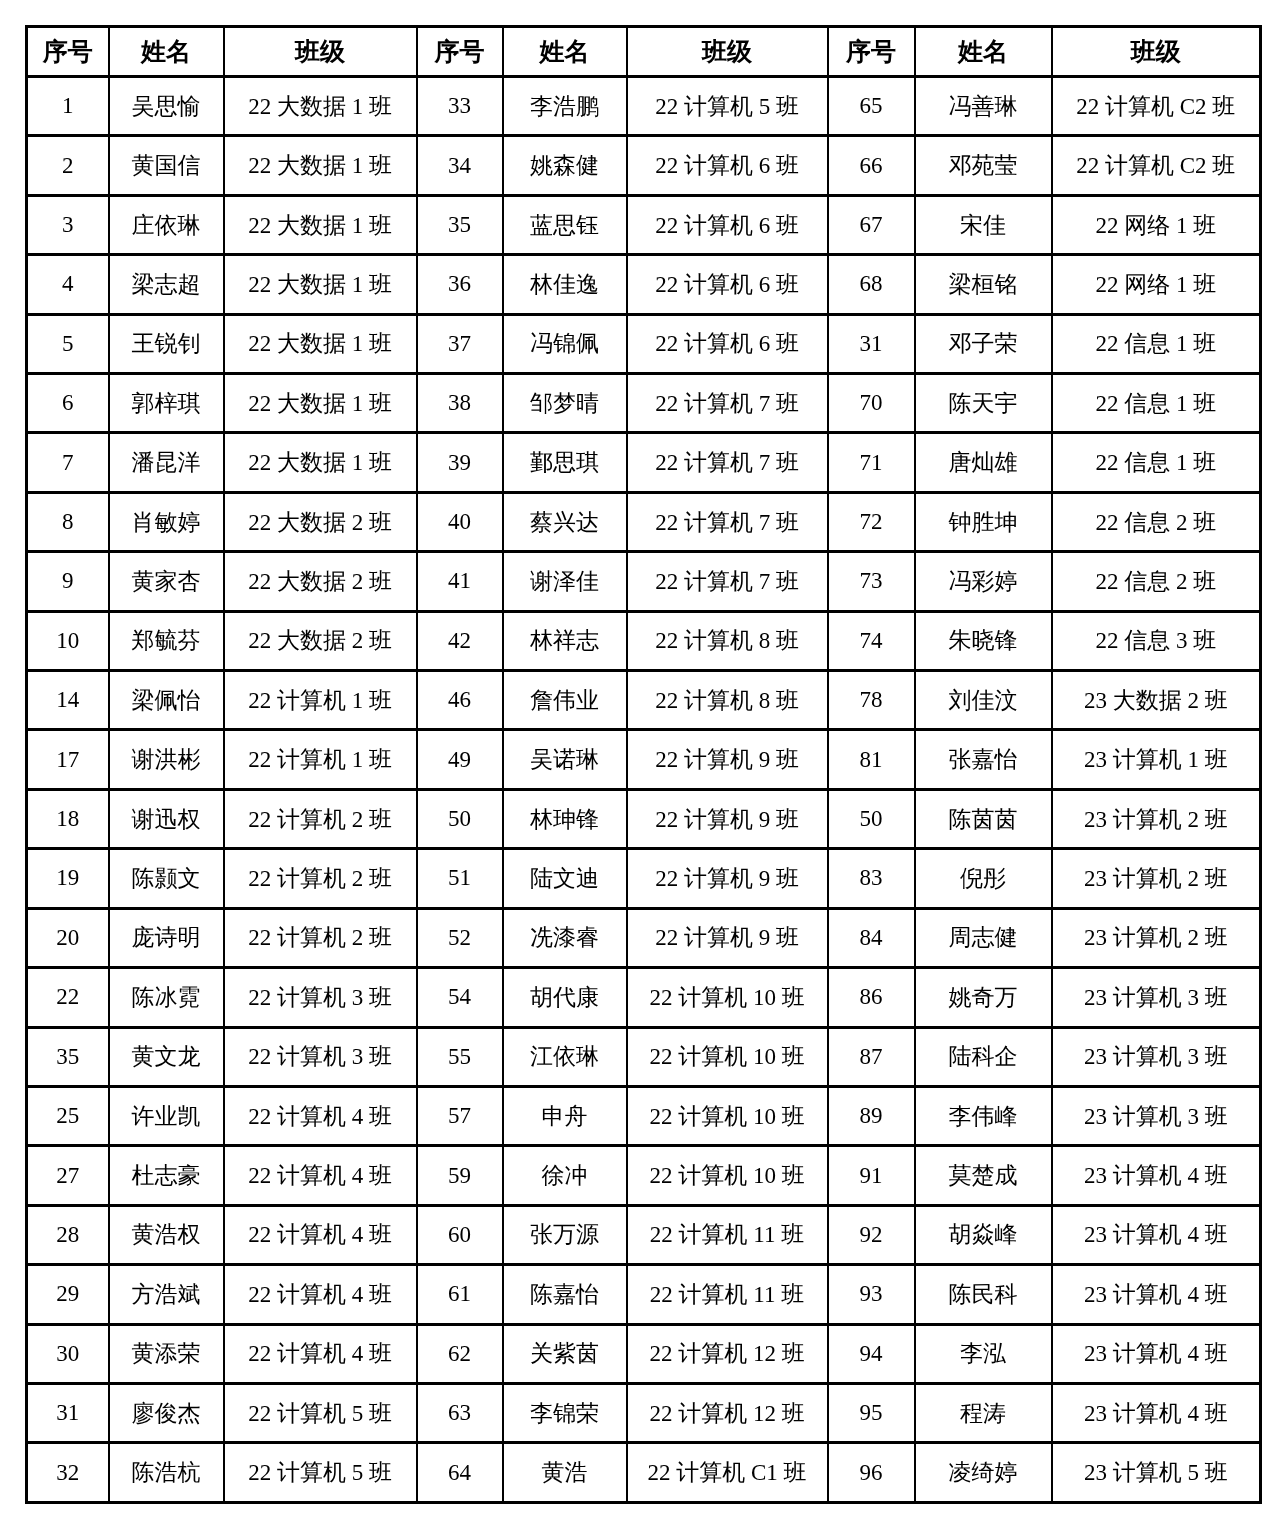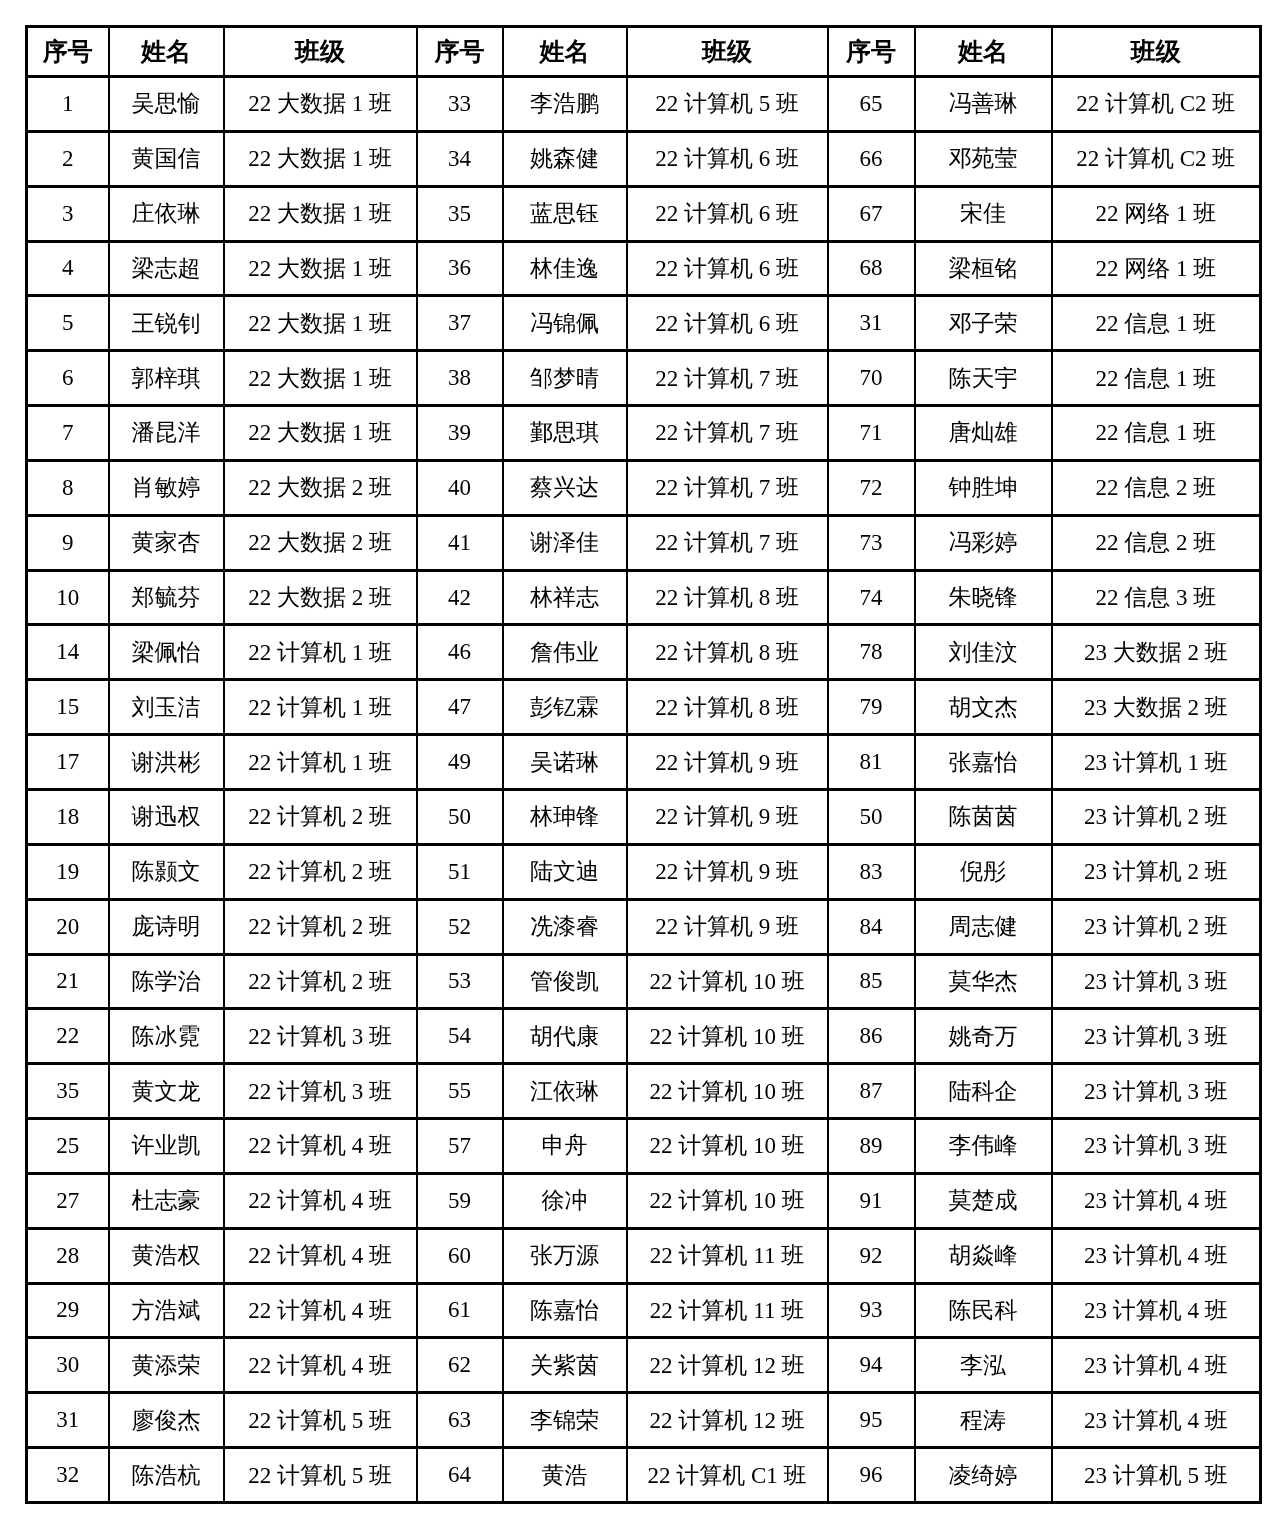--- a/index.html
+++ b/index.html
@@ -190,31 +190,20 @@
           <td>梁佩怡</td>
           <td>22 计算机 1 班</td>
           <td>46</td>
           <td>詹伟业</td>
           <td>22 计算机 8 班</td>
           <td>78</td>
           <td>刘佳汶</td>
           <td>23 大数据 2 班</td>
         </tr>
         <tr>
-          <td>15</td>
-          <td>刘玉洁</td>
-          <td>22 计算机 1 班</td>
-          <td>47</td>
-          <td>彭钇霖</td>
-          <td>22 计算机 8 班</td>
-          <td>79</td>
-          <td>胡文杰</td>
-          <td>23 大数据 2 班</td>
-        </tr>
-        <tr>
           <td>17</td>
           <td>谢洪彬</td>
           <td>22 计算机 1 班</td>
           <td>49</td>
           <td>吴诺琳</td>
           <td>22 计算机 9 班</td>
           <td>81</td>
           <td>张嘉怡</td>
           <td>23 计算机 1 班</td>
         </tr>
@@ -245,31 +234,20 @@
           <td>庞诗明</td>
           <td>22 计算机 2 班</td>
           <td>52</td>
           <td>冼漆睿</td>
           <td>22 计算机 9 班</td>
           <td>84</td>
           <td>周志健</td>
           <td>23 计算机 2 班</td>
         </tr>
         <tr>
-          <td>21</td>
-          <td>陈学治</td>
-          <td>22 计算机 2 班</td>
-          <td>53</td>
-          <td>管俊凯</td>
-          <td>22 计算机 10 班</td>
-          <td>85</td>
-          <td>莫华杰</td>
-          <td>23 计算机 3 班</td>
-        </tr>
-        <tr>
           <td>22</td>
           <td>陈冰霓</td>
           <td>22 计算机 3 班</td>
           <td>54</td>
           <td>胡代康</td>
           <td>22 计算机 10 班</td>
           <td>86</td>
           <td>姚奇万</td>
           <td>23 计算机 3 班</td>
         </tr>

